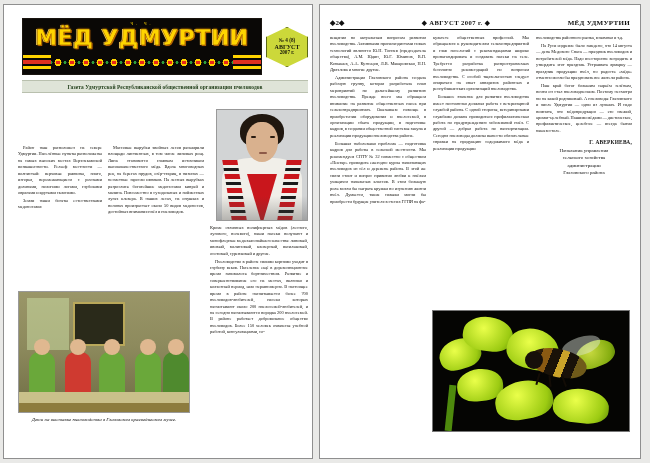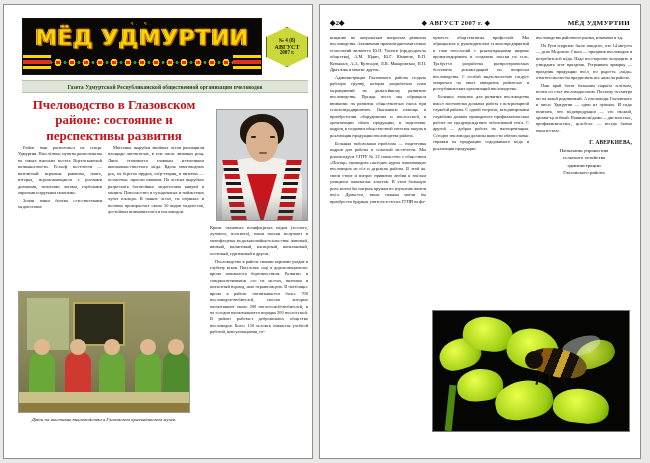--- a/index.html
+++ b/index.html
@@ -271,21 +271,20 @@
     <div class="hex-badge">
       <span class="b1">№ 4 (8)</span>
       <span class="b2">АВГУСТ</span>
       <span class="b3">2007 г.</span>
     </div>
 
     <div class="subtitle-bar">
       <span>Газета Удмуртской Республиканской общественной организации пчеловодов</span>
     </div>
 
-    <div class="headline">Пчеловодство в Глазовском районе: состояние и перспективы развития</div>
 
     <div class="photo photo-portrait">
       <div class="pp-bg"></div>
       <div class="pp-body"></div>
       <div class="pp-collar-l"></div>
       <div class="pp-collar-r"></div>
       <div class="pp-vneck"></div>
       <div class="pp-hair"></div>
       <div class="pp-face"></div>
       <div class="pp-eye l"></div>

